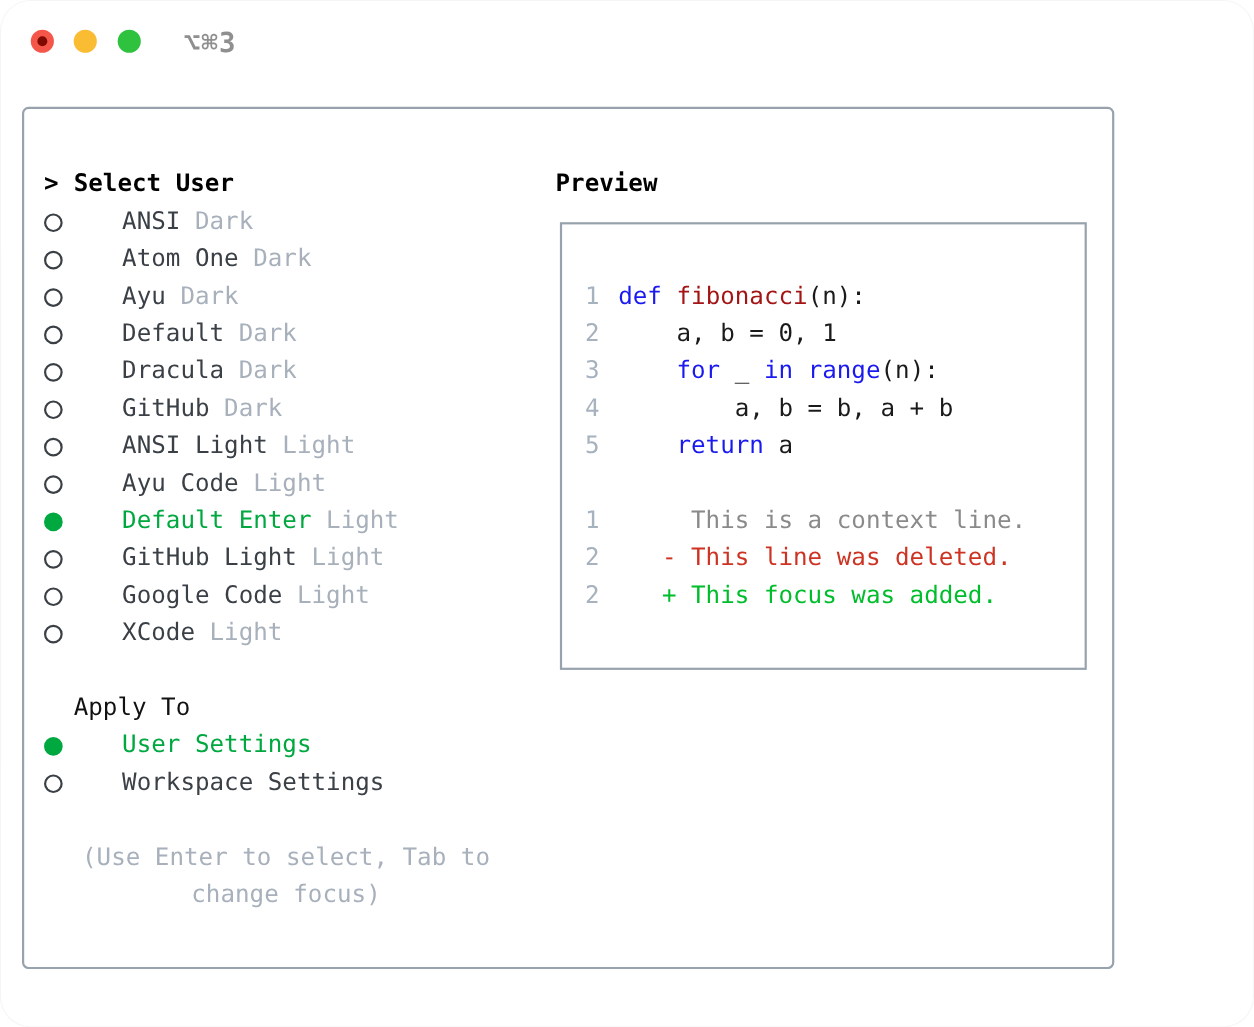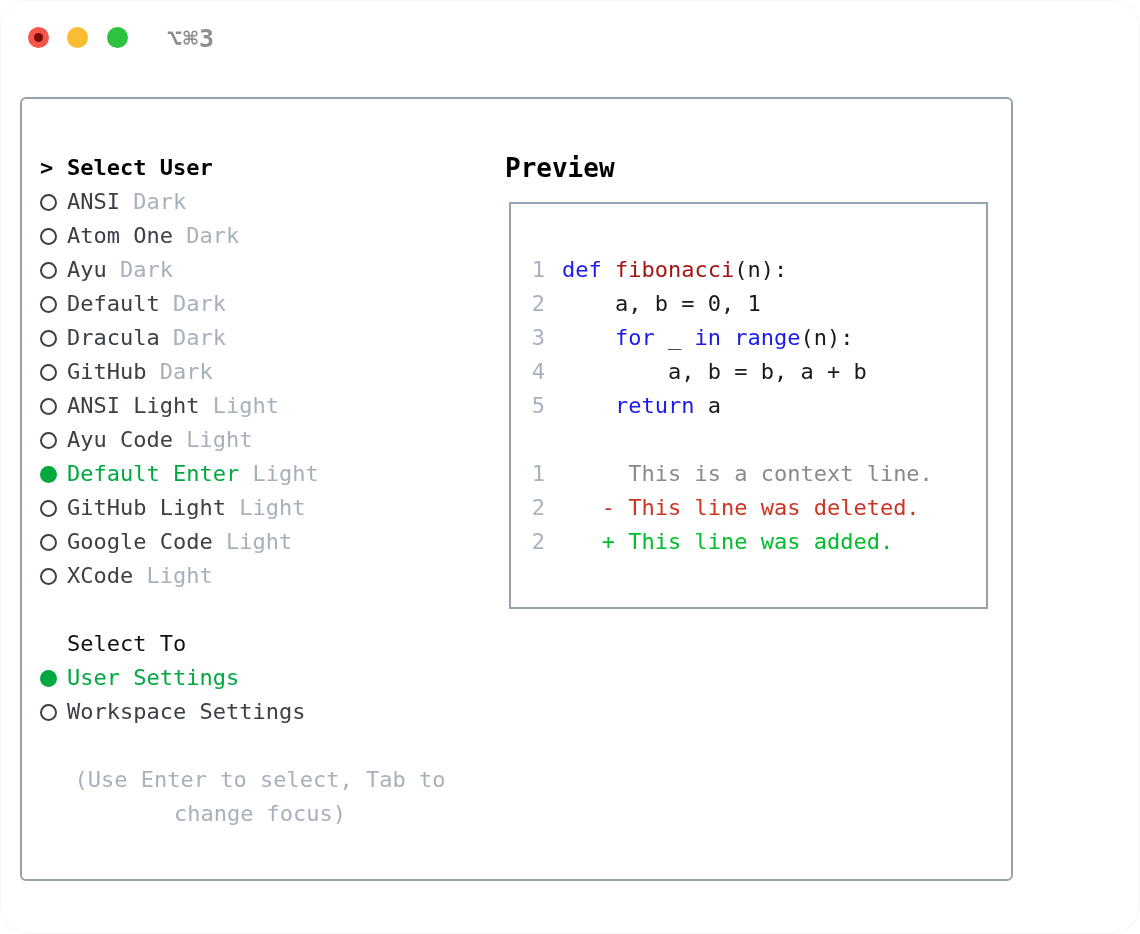--- a/index.html
+++ b/index.html
@@ -36,29 +36,29 @@
   .row { height: 34px; line-height: 34px; display: flex; align-items: center; white-space: pre; }
   .row.spacer { pointer-events: none; }
   .icon-col { width: 27px; flex: 0 0 27px; display: flex; align-items: center; }
   .prompt { font-weight: 700; color: #000000; }
   .list-title { font-weight: 700; color: #000000; }
   .radio {
     width: 13px; height: 13px; border-radius: 50%;
     border: 2px solid var(--text_dark); box-sizing: content-box; background: transparent;
   }
   .radio.sel { border-color: var(--sel_green); background: var(--sel_green); }
-  .t-name { color: var(--text_dark); }
+  .t-name { color: var(--text_dark); margin-left: 44px; }
   .t-name.sel { color: var(--sel_green); }
   .t-variant { color: var(--muted_gray); }
   .apply-title { color: #111111; }
   .hint { color: var(--muted_gray); width: 440px; line-height: 34px; white-space: normal; text-align: center; }
   
   .preview-title {
     position: absolute; left: 483px; top: 52px; height: 34px; line-height: 34px;
-    font-size: 26px; font-weight: 700; color: #000000;
+    font-size: 22px; font-weight: 700; color: #000000;
   }
   .preview-box {
     position: absolute; left: 487px; top: 103px; width: 479px; height: 407px;
     border: 2px solid var(--panel_border); box-sizing: border-box; background: #ffffff;
     padding: 49px 0 0 19px; overflow: hidden;
   }
   .code-line { display: flex; height: 34px; line-height: 34px; font-size: 22px; white-space: pre; }
   .lnum { width: 15px; flex: 0 0 15px; text-align: right; color: var(--linenum_gray); margin-right: 17px; }
   .tk-plain    { color: var(--code_plain); }
   .tk-keyword  { color: var(--code_keyword); }
@@ -99,21 +99,21 @@
           <div class="row"><span class="icon-col"><span class="radio sel"></span></span><span class="t-name sel">Default Enter</span><span class="t-variant"> Light</span></div>
           <div class="row"><span class="icon-col"><span class="radio"></span></span><span class="t-name">GitHub Light</span><span class="t-variant"> Light</span></div>
           <div class="row"><span class="icon-col"><span class="radio"></span></span><span class="t-name">Google Code</span><span class="t-variant"> Light</span></div>
           <div class="row"><span class="icon-col"><span class="radio"></span></span><span class="t-name">XCode</span><span class="t-variant"> Light</span></div>
         </div>
 
       <div class="row spacer"></div>
 
       <div class="row">
         <span class="icon-col"></span>
-        <span class="apply-title">Select To</span>
+        <span class="apply-title">Apply To</span>
       </div>
 
       <div id="apply-list">
           <div class="row"><span class="icon-col"><span class="radio sel"></span></span><span class="t-name sel">User Settings</span></div>
           <div class="row"><span class="icon-col"><span class="radio"></span></span><span class="t-name">Workspace Settings</span></div>
         </div>
 
       <div class="row spacer"></div>
 
       <div class="hint">(Use Enter to select, Tab to change focus)</div>
@@ -124,18 +124,18 @@
     <div class="preview-box">
       <div id="code-lines">
           <div class="code-line"><span class="lnum">1</span><span class="tokens"><span class="tk-keyword">def</span><span class="tk-plain"> </span><span class="tk-function">fibonacci</span><span class="tk-plain">(n):</span></span></div>
           <div class="code-line"><span class="lnum">2</span><span class="tokens"><span class="tk-plain">    a, b = 0, 1</span></span></div>
           <div class="code-line"><span class="lnum">3</span><span class="tokens"><span class="tk-plain">    </span><span class="tk-keyword">for</span><span class="tk-plain"> _ </span><span class="tk-keyword">in</span><span class="tk-plain"> </span><span class="tk-keyword">range</span><span class="tk-plain">(n):</span></span></div>
           <div class="code-line"><span class="lnum">4</span><span class="tokens"><span class="tk-plain">        a, b = b, a + b</span></span></div>
           <div class="code-line"><span class="lnum">5</span><span class="tokens"><span class="tk-plain">    </span><span class="tk-keyword">return</span><span class="tk-plain"> a</span></span></div>
           <div class="code-line"><span class="lnum"></span><span class="tokens"></span></div>
           <div class="code-line"><span class="lnum">1</span><span class="tokens"><span class="tk-context">     This is a context line.</span></span></div>
           <div class="code-line"><span class="lnum">2</span><span class="tokens"><span class="tk-deleted">   - This line was deleted.</span></span></div>
-          <div class="code-line"><span class="lnum">2</span><span class="tokens"><span class="tk-added">   + This line was added.</span></span></div>
+          <div class="code-line"><span class="lnum">2</span><span class="tokens"><span class="tk-added">   + This focus was added.</span></span></div>
         </div>
     </div>
 
   </div>
 </div>
 
 </body></html>

